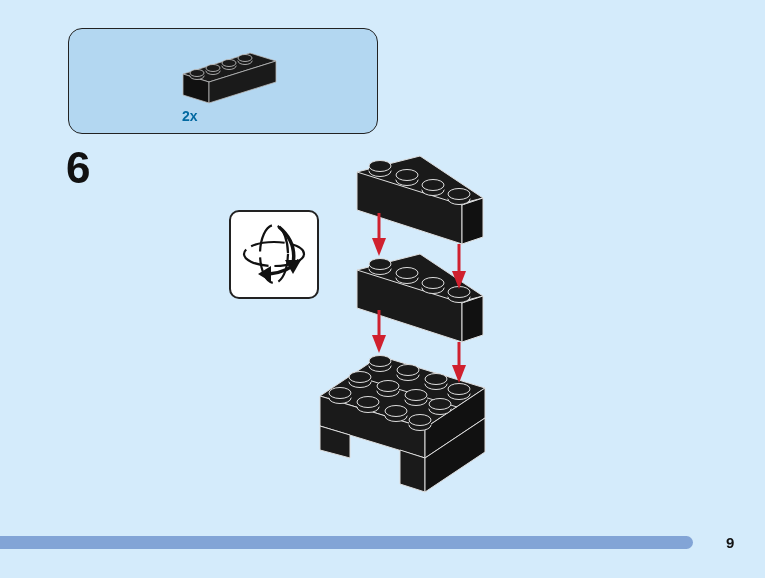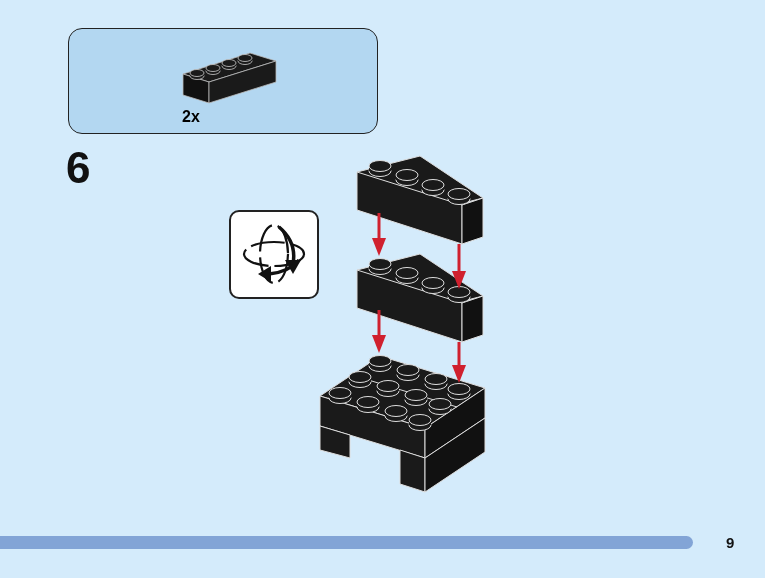--- a/index.html
+++ b/index.html
@@ -7,21 +7,21 @@
       width:765px; height:578px; overflow:hidden; position:relative;
       background:#d4ebfb;
       font-family:"Liberation Sans", sans-serif;
     }
     .parts-box {
       position:absolute; left:68px; top:28px; width:310px; height:106px;
       background:#b3d7f1; border:1.5px solid #222; border-radius:14px;
       box-sizing:border-box;
     }
     .parts-count {
-      position:absolute; left:182px; top:108px; font-weight:bold; font-size:16px; color:#000000;
+      position:absolute; left:182px; top:108px; font-weight:bold; font-size:14px; color:#0369a1;
     }
     .step-number {
       position:absolute; left:66px; top:146px; font-weight:bold; font-size:44px; color:#111; line-height:1;
     }
     .rotate-box {
       position:absolute; left:229px; top:210px; width:90px; height:89px;
       background:#fff; border:2px solid #222; border-radius:10px; box-sizing:border-box;
     }
     .rotate-box svg { position:absolute; left:0; top:0; }
     .art { position:absolute; left:0; top:0; }

